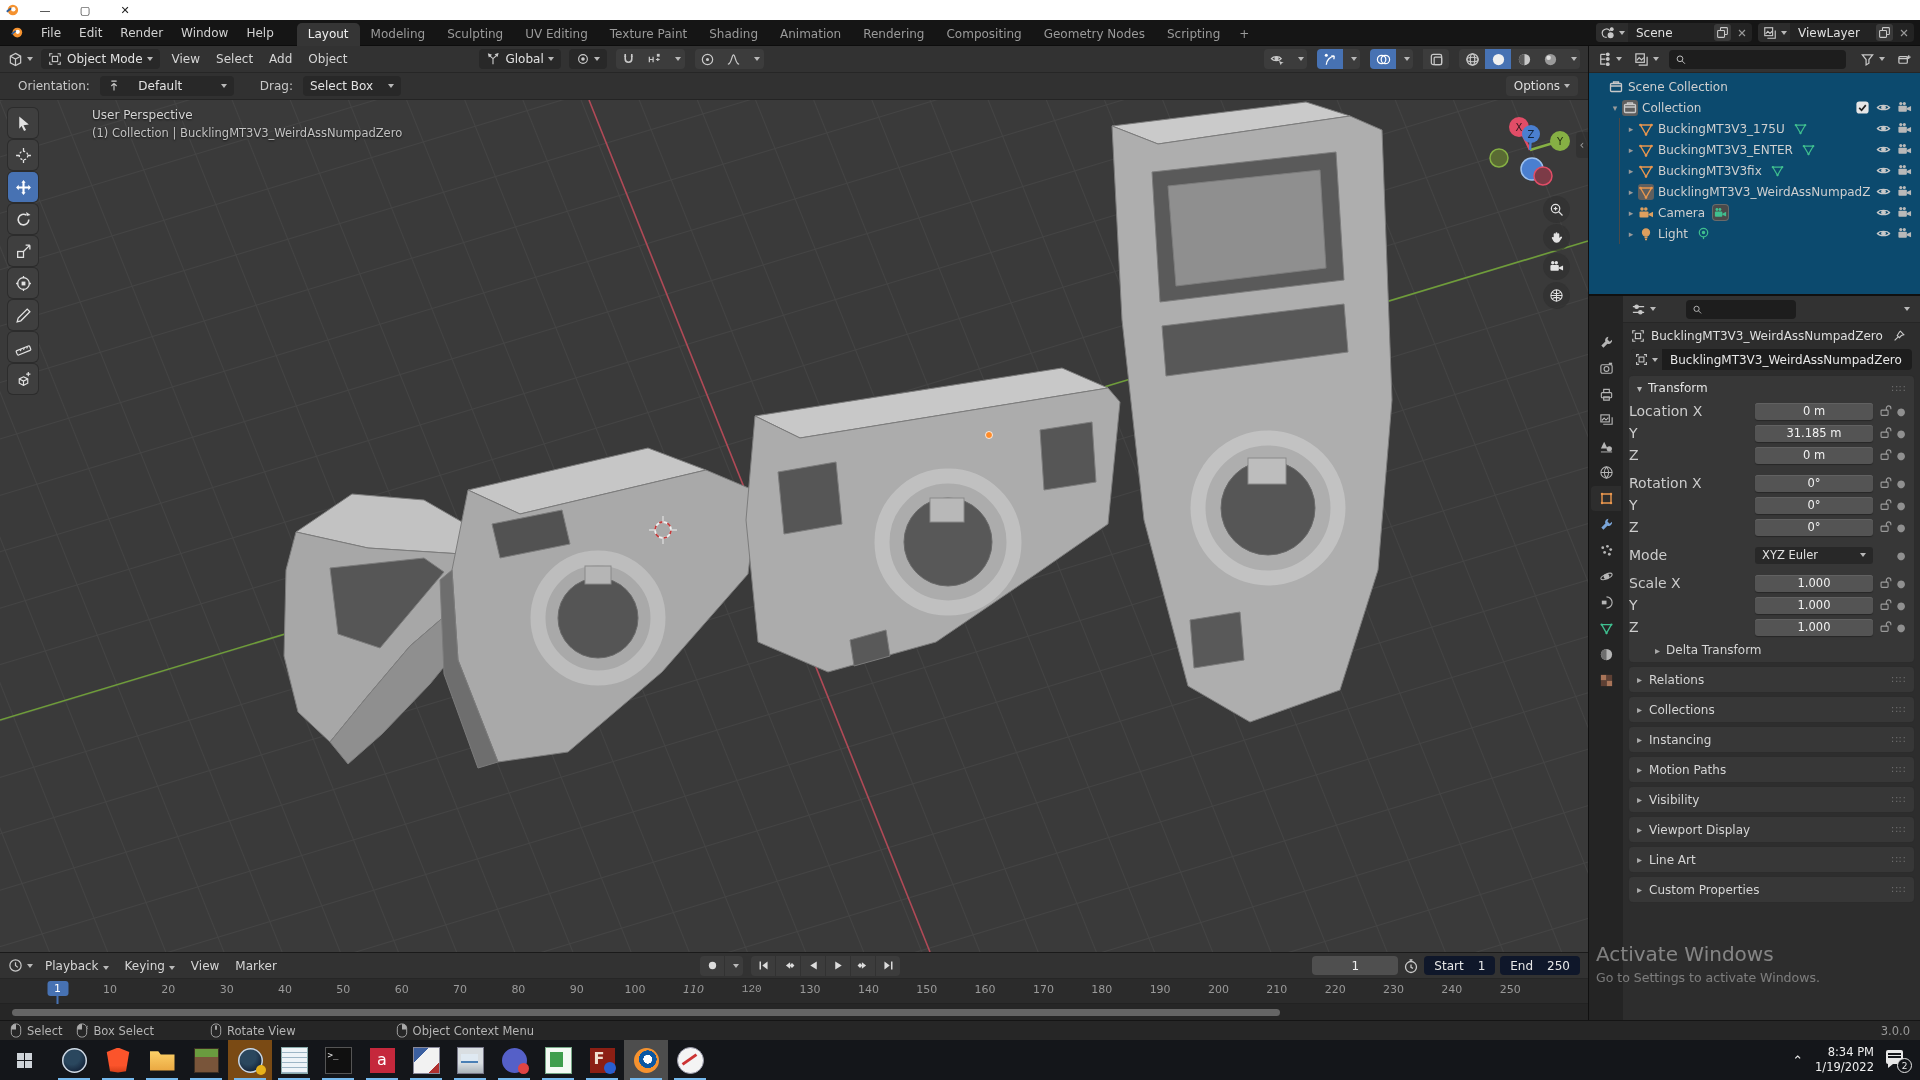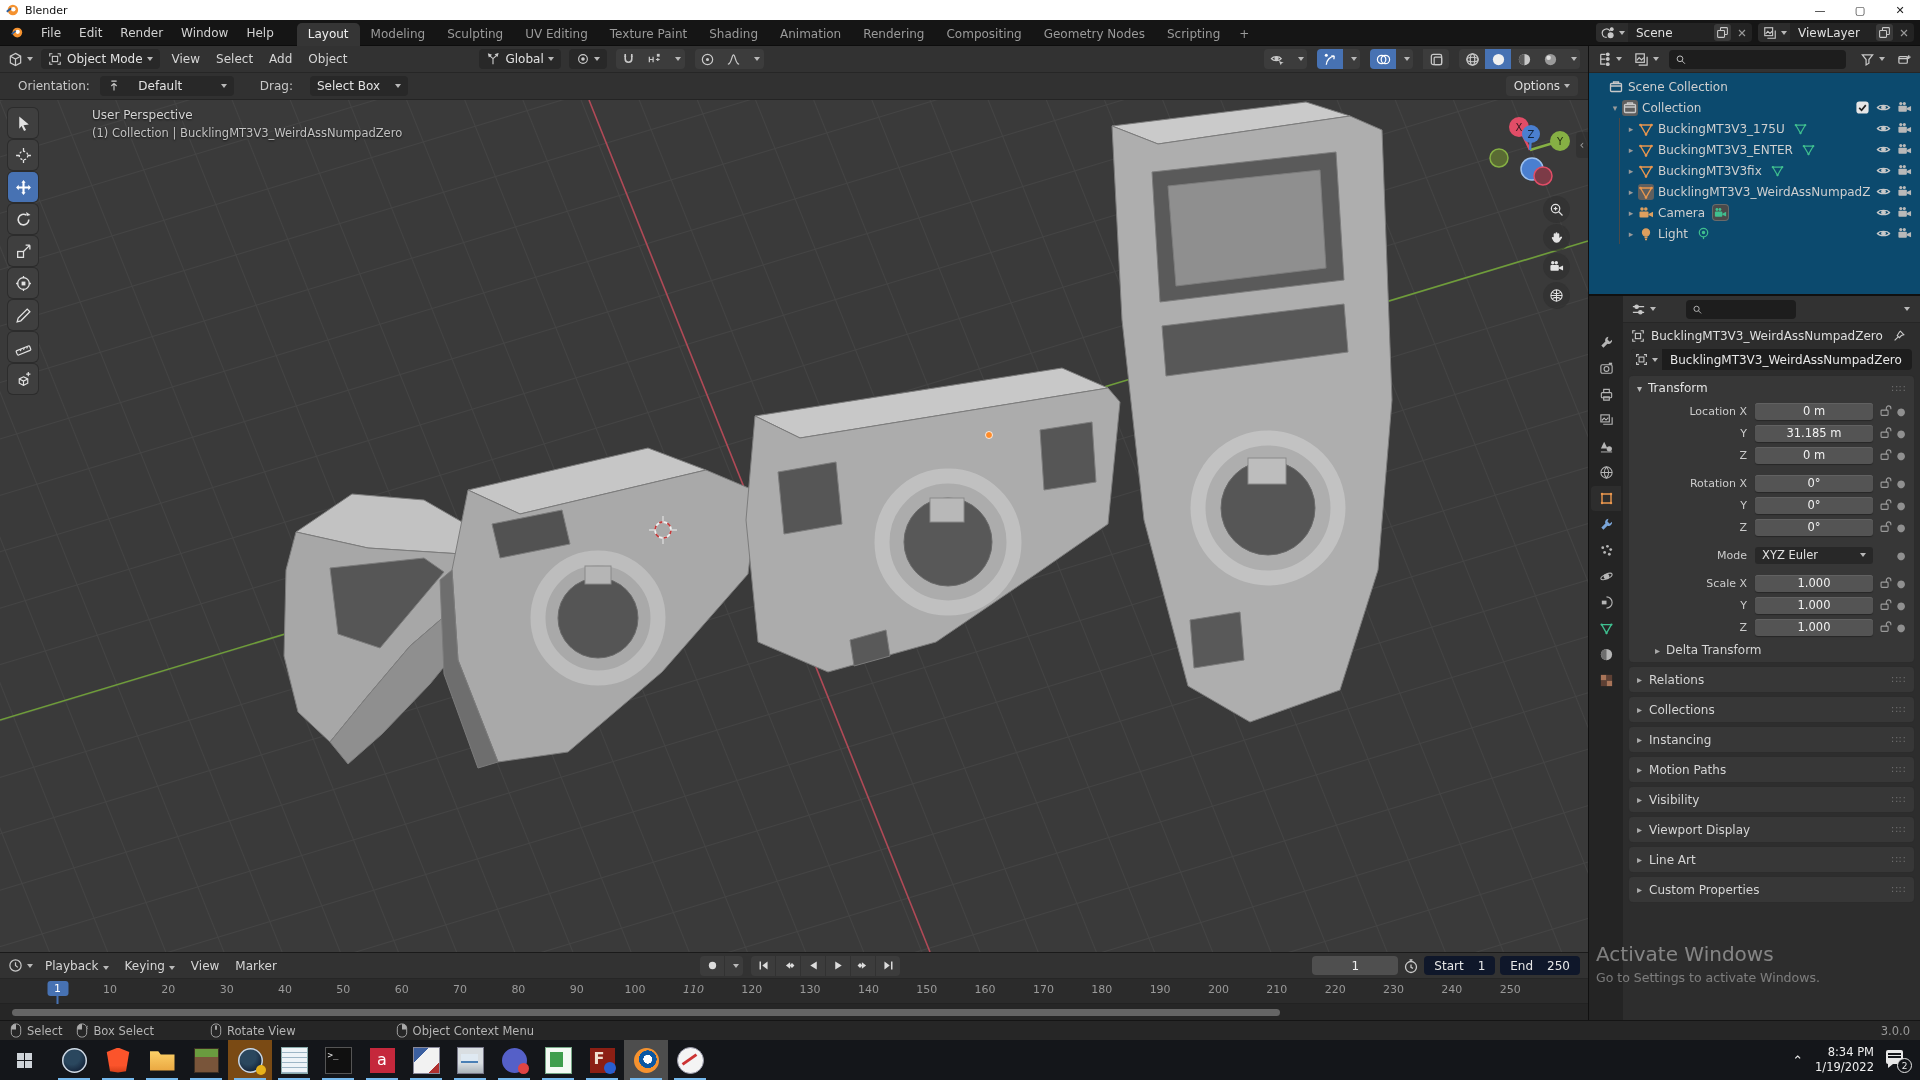--- a/index.html
+++ b/index.html
@@ -96,21 +96,21 @@
   .crumb .pin{margin-left:auto;width:14px;height:14px;}
   .name-row{display:flex;align-items:center;margin:1px 8px 6px;background:#1d1d1d;border-radius:4px;height:21px;}
   .name-row .pfx{display:flex;align-items:center;background:#2c2c2c;height:21px;border-radius:4px 0 0 4px;padding:0 4px;}
   .name-row .pfx .ic{width:13px;height:13px;}
   .name-row .val{padding:0 8px;color:#e8e8e8;}
   .panel{background:#373737;border-radius:4px;margin:0 6px 5px;box-shadow:0 0 0 1px #2c2c2c;}
   .panel-head{display:flex;align-items:center;height:24px;padding:0 8px;color:#e3e3e3;}
   .panel-head .disc{margin-right:6px;color:#bbb;font-size:10px;}
   .panel-head .grip{margin-left:auto;color:#707070;font-size:10px;letter-spacing:1px;}
   .trow{display:flex;align-items:center;height:22px;padding-right:6px;}
-  .trow .tlabel{width:118px;text-align:right;color:#cccccc;padding-right:8px;font-size:11px;}
+  .trow .tlabel{width:118px;color:#cccccc;padding-right:8px;font-size:14px;}
   .tfield{flex:1;background:#545454;border-radius:3px;height:17px;display:flex;align-items:center;justify-content:center;color:#f2f2f2;font-size:11.5px;box-shadow:inset 0 1px 0 #616161,0 1px 1px rgba(0,0,0,.3);}
   .tfield.dropdown{background:#282828;justify-content:space-between;padding:0 7px;box-shadow:none;color:#e0e0e0;}
   .trow .lock{width:14px;height:14px;margin-left:5px;}
   .trow .deco{width:14px;text-align:center;color:#909090;font-size:10px;margin-left:2px;}
   .subrow{display:flex;align-items:center;height:24px;padding-left:26px;color:#d5d5d5;}
   .subrow .disc{margin-right:6px;color:#aaa;font-size:10px;}
   .cpanel{background:#373737;border-radius:4px;margin:0 6px 5px;height:25px;display:flex;align-items:center;padding:0 8px;color:#d5d5d5;box-shadow:0 0 0 1px #2c2c2c;}
   .cpanel .disc{margin-right:7px;color:#aaa;font-size:10px;}
   .cpanel .grip{margin-left:auto;color:#707070;font-size:10px;letter-spacing:1px;}
   
@@ -192,21 +192,20 @@
 <body>
 
 <div id="titlebar">
   <span class="tb-icon ic">
       <svg viewBox="0 0 16 16">
         <circle cx="9" cy="8" r="6" fill="#f5922f"></circle>
         <circle cx="9.5" cy="7.2" r="2.6" fill="#fff"></circle>
         <path d="M2 10l5-4" stroke="#2a5fa0" stroke-width="2"></path>
       </svg>
     </span>
-  <span class="tb-title">Blender</span>
   <span class="wctl">—</span>
   <span class="wctl">▢</span>
   <span class="wctl close">✕</span>
 </div>
 
 <div id="topbar">
   <span class="blogo ic">
       <svg viewBox="0 0 16 16">
         <circle cx="9" cy="8" r="6" fill="#f5922f"></circle>
         <circle cx="9.5" cy="7.2" r="2.6" fill="#fff"></circle>
@@ -475,21 +474,21 @@
       <span class="drop" style="margin-left:10px">
         <span class="ic">
             <svg viewBox="0 0 16 16" fill="none" stroke="#c9c9c9" stroke-width="1.3">
               <path d="M8 13V5M8 5l-3 3M8 5l3 3M5 2.5h6" stroke-dasharray="0"></path>
             </svg>
           </span>
         <span>Default</span>
           <span class="chv" style="margin-left:26px"></span>
       </span>
       <span class="lab" style="margin-left:22px">Drag:</span>
-      <span class="drop small" style="margin-left:17px">
+      <span class="drop small" style="margin-left:10px">
         <span>Select Box</span>
           <span class="chv"></span>
       </span>
       <span class="options-btn">
         <span>Options</span>
           <span class="chv"></span>
       </span>
     </div>
 
     <div id="viewport">
@@ -785,21 +784,21 @@
           <span class="tick" style="left: 168.346px;">20</span>
           <span class="tick" style="left: 226.686px;">30</span>
           <span class="tick" style="left: 285.026px;">40</span>
           <span class="tick" style="left: 343.366px; text-align: center;">50</span>
           <span class="tick" style="left: 401.706px;">60</span>
           <span class="tick" style="left: 460.046px;">70</span>
           <span class="tick" style="left: 518.386px;">80</span>
           <span class="tick" style="left: 576.726px;">90</span>
           <span class="tick" style="left: 635.066px;">100</span>
           <span class="tick" style="left: 693.406px; font-style: italic;">110</span>
-          <span class="tick" style="left: 751.746px;">120</span>
+          <span class="tick" style="left: 751.746px; font-family: Liberation Mono, monospace;">120</span>
           <span class="tick" style="left: 810.086px;">130</span>
           <span class="tick" style="left: 868.426px;">140</span>
           <span class="tick" style="left: 926.766px;">150</span>
           <span class="tick" style="left: 985.106px;">160</span>
           <span class="tick" style="left: 1043.45px;">170</span>
           <span class="tick" style="left: 1101.79px;">180</span>
           <span class="tick" style="left: 1160.13px;">190</span>
           <span class="tick" style="left: 1218.47px;">200</span>
           <span class="tick" style="left: 1276.81px;">210</span>
           <span class="tick" style="left: 1335.15px;">220</span>

